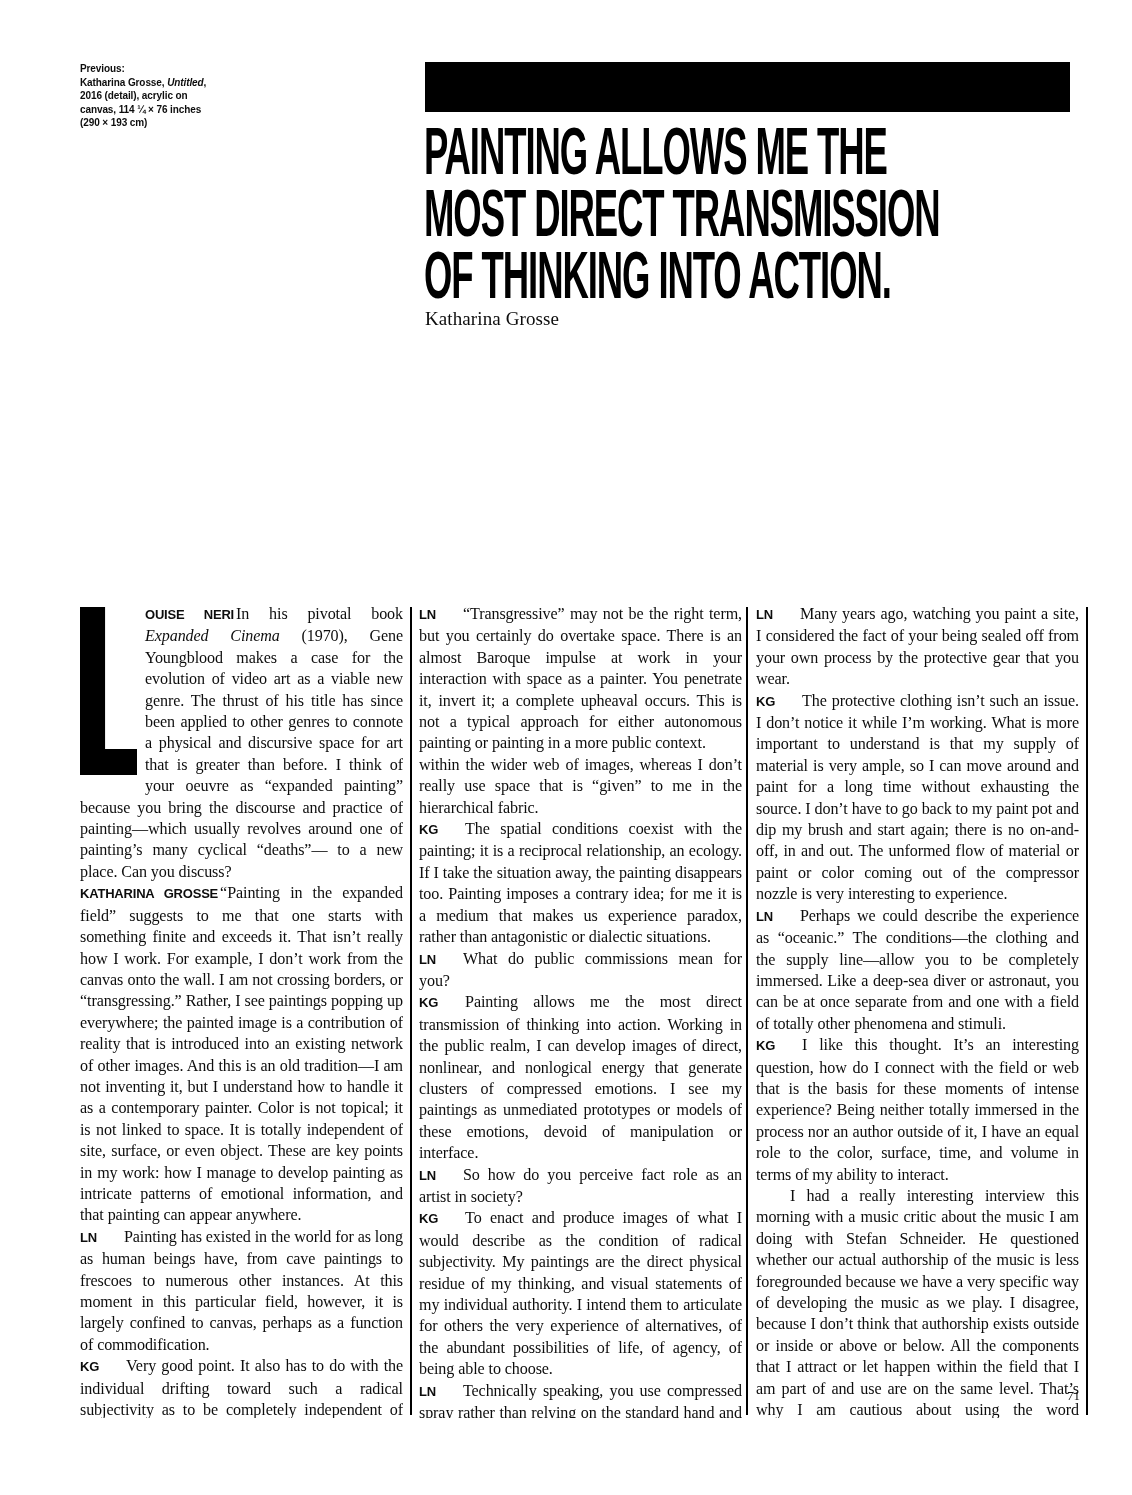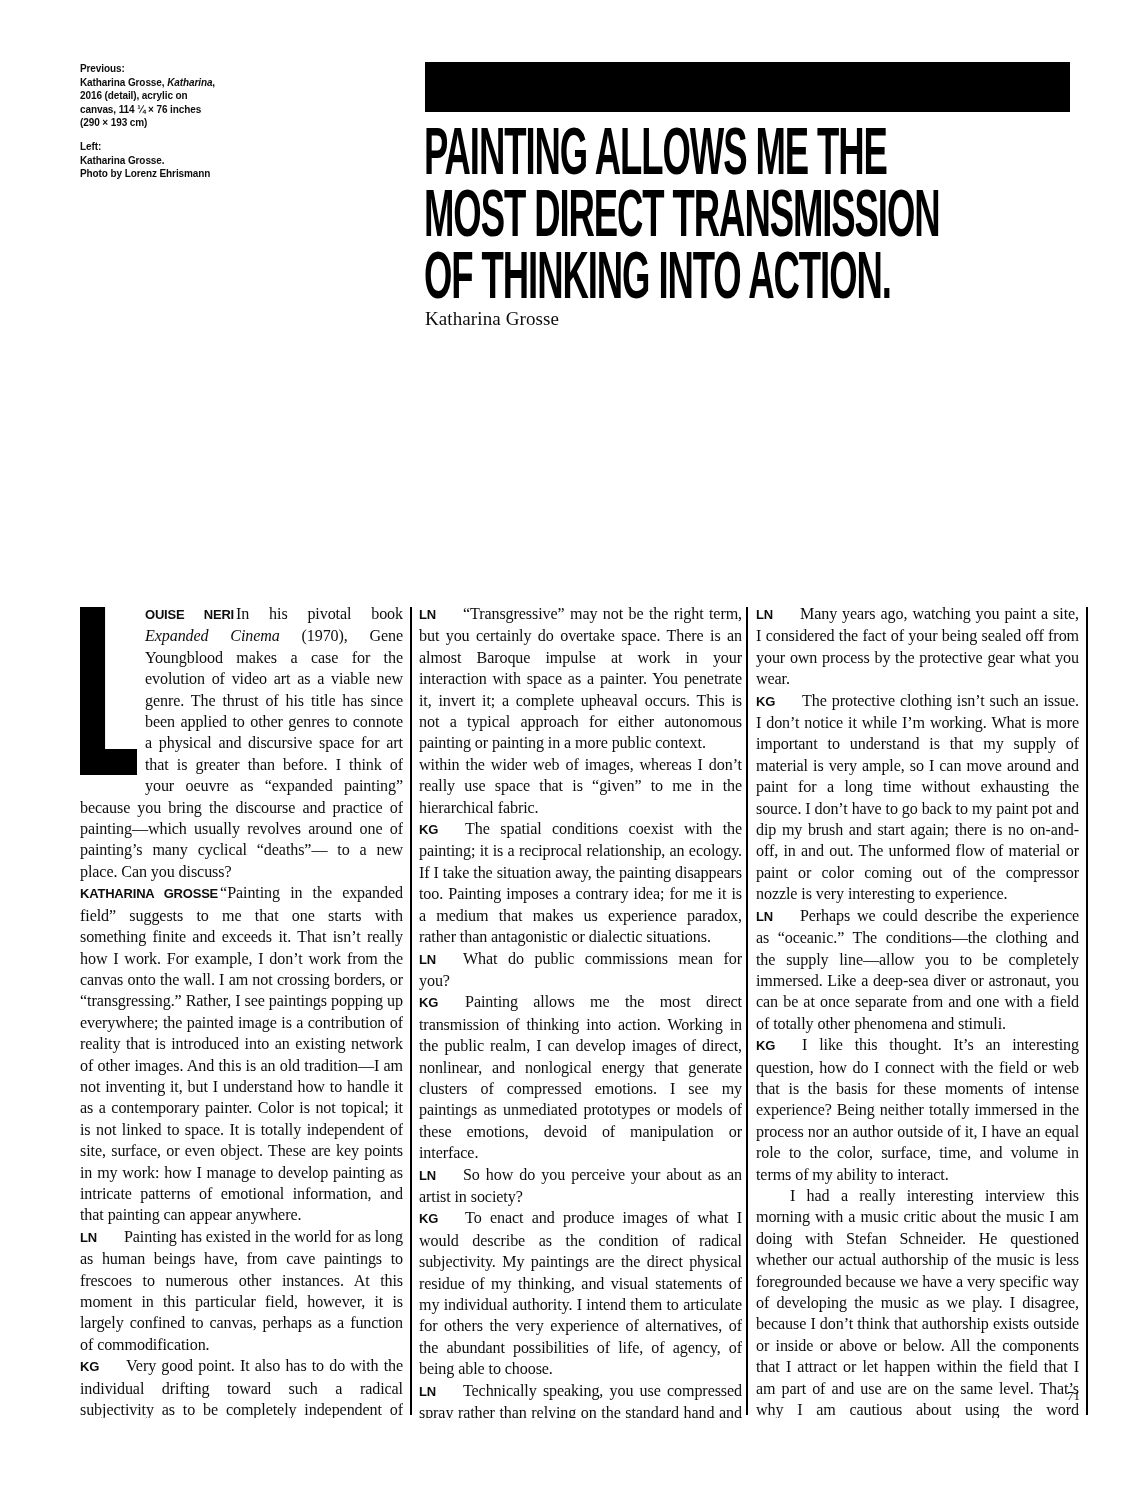--- a/index.html
+++ b/index.html
@@ -126,48 +126,47 @@
     margin-left: 28px;
   }
 
   i { font-style: italic; }
 </style>
 </head>
 <body>
 
 <div class="page">
 
-  <div class="caption caption-previous">Previous:<br>Katharina Grosse, <i>Katharina</i>,<br>2016 (detail), acrylic on<br>canvas, 114 ¼ × 76 inches<br>(290 × 193 cm)</div>
+  <div class="caption caption-previous">Previous:<br>Katharina Grosse, <i>Untitled</i>,<br>2016 (detail), acrylic on<br>canvas, 114 ¼ × 76 inches<br>(290 × 193 cm)</div>
 
-  <div class="caption caption-left">Left:<br>Katharina Grosse.<br>Photo by Lorenz Ehrismann</div>
 
   <div class="banner-bar"></div>
 
   <div class="headline">PAINTING ALLOWS ME THE<br>MOST DIRECT TRANSMISSION<br>OF THINKING INTO ACTION.</div>
 
   <div class="byline">Katharina Grosse</div>
 
   <div class="col col-1">
       <p class="para"><span class="dropcap">L</span><span class="spk runin">OUISE NERI</span><span>In his pivotal book <i>Expanded Cinema</i> (1970), Gene Youngblood makes a case for the evolution of video art as a viable new genre. The thrust of his title has since been applied to other genres to connote a physical and discursive space for art that is greater than before. I think of your oeuvre as “expanded painting” because you bring the discourse and practice of painting—which usually revolves around one of painting’s many cyclical “deaths”— to a new place. Can you discuss?</span></p>
       <p class="para"><span class="spk runin">KATHARINA GROSSE</span><span>“Painting in the expanded field” suggests to me that one starts with something finite and exceeds it. That isn’t really how I work. For example, I don’t work from the canvas onto the wall. I am not crossing borders, or “transgressing.” Rather, I see paintings popping up everywhere; the painted image is a contribution of reality that is introduced into an existing network of other images. And this is an old tradition—I am not inventing it, but I understand how to handle it as a contemporary painter. Color is not topical; it is not linked to space. It is totally independent of site, surface, or even object. These are key points in my work: how I manage to develop painting as intricate patterns of emotional information, and that painting can appear anywhere.</span></p>
       <p class="para"><span class="spk tab">LN</span><span>Painting has existed in the world for as long as human beings have, from cave paintings to frescoes to numerous other instances. At this moment in this particular field, however, it is largely confined to canvas, perhaps as a function of commodification.</span></p>
       <p class="para"><span class="spk tab">KG</span><span>Very good point. It also has to do with the individual drifting toward such a radical subjectivity as to be completely independent of any power-inflicted network. And this is where I digress. Unlike traditional painting on canvas, my approach to painting is explicitly incongruent with the intended site. Moreover, it reveals the gap between the medium and the site; it is fragile, tenuous, temporal. Its presence in situ underscores these qualities. Cave paintings or frescoes or architectural paintings or volume-oriented paintings are always accorded space</span></p>
     </div>
   <div class="col col-2">
       <p class="para"><span class="spk tab">LN</span><span>“Transgressive” may not be the right term, but you certainly do overtake space. There is an almost Baroque impulse at work in your interaction with space as a painter. You penetrate it, invert it; a complete upheaval occurs. This is not a typical approach for either autonomous painting or painting in a more public context.</span></p>
       <p class="para"><span>within the wider web of images, whereas I don’t really use space that is “given” to me in the hierarchical fabric.</span></p>
       <p class="para"><span class="spk tab">KG</span><span>The spatial conditions coexist with the painting; it is a reciprocal relationship, an ecology. If I take the situation away, the painting disappears too. Painting imposes a contrary idea; for me it is a medium that makes us experience paradox, rather than antagonistic or dialectic situations.</span></p>
       <p class="para"><span class="spk tab">LN</span><span>What do public commissions mean for you?</span></p>
       <p class="para"><span class="spk tab">KG</span><span>Painting allows me the most direct transmission of thinking into action. Working in the public realm, I can develop images of direct, nonlinear, and nonlogical energy that generate clusters of compressed emotions. I see my paintings as unmediated prototypes or models of these emotions, devoid of manipulation or interface.</span></p>
-      <p class="para"><span class="spk tab">LN</span><span>So how do you perceive your about as an artist in society?</span></p>
+      <p class="para"><span class="spk tab">LN</span><span>So how do you perceive fact role as an artist in society?</span></p>
       <p class="para"><span class="spk tab">KG</span><span>To enact and produce images of what I would describe as the condition of radical subjectivity. My paintings are the direct physical residue of my thinking, and visual statements of my individual authority. I intend them to articulate for others the very experience of alternatives, of the abundant possibilities of life, of agency, of being able to choose.</span></p>
       <p class="para"><span class="spk tab">LN</span><span>Technically speaking, you use compressed spray rather than relying on the standard hand and brush. This immediately confers a certain sense of power and freedom, because spray is a propulsive technique with which you can cover great expanses of territory quickly.</span></p>
     </div>
   <div class="col col-3">
-      <p class="para"><span class="spk tab">LN</span><span>Many years ago, watching you paint a site, I considered the fact of your being sealed off from your own process by the protective gear what you wear.</span></p>
+      <p class="para"><span class="spk tab">LN</span><span>Many years ago, watching you paint a site, I considered the fact of your being sealed off from your own process by the protective gear that you wear.</span></p>
       <p class="para"><span class="spk tab">KG</span><span>The protective clothing isn’t such an issue. I don’t notice it while I’m working. What is more important to understand is that my supply of material is very ample, so I can move around and paint for a long time without exhausting the source. I don’t have to go back to my paint pot and dip my brush and start again; there is no on-and-off, in and out. The unformed flow of material or paint or color coming out of the compressor nozzle is very interesting to experience.</span></p>
       <p class="para"><span class="spk tab">LN</span><span>Perhaps we could describe the experience as “oceanic.” The conditions—the clothing and the supply line—allow you to be completely immersed. Like a deep-sea diver or astronaut, you can be at once separate from and one with a field of totally other phenomena and stimuli.</span></p>
       <p class="para"><span class="spk tab">KG</span><span>I like this thought. It’s an interesting question, how do I connect with the field or web that is the basis for these moments of intense experience? Being neither totally immersed in the process nor an author outside of it, I have an equal role to the color, surface, time, and volume in terms of my ability to interact.</span></p>
       <p class="para indent"><span>I had a really interesting interview this morning with a music critic about the music I am doing with Stefan Schneider. He questioned whether our actual authorship of the music is less foregrounded because we have a very specific way of developing the music as we play. I disagree, because I don’t think that authorship exists outside or inside or above or below. All the components that I attract or let happen within the field that I am part of and use are on the same level. That’s why I am cautious about using the word “immersed.”</span></p>
     </div>
 
   <div class="vrule vrule-1"></div>
   <div class="vrule vrule-2"></div>
   <div class="vrule vrule-3"></div>
 

